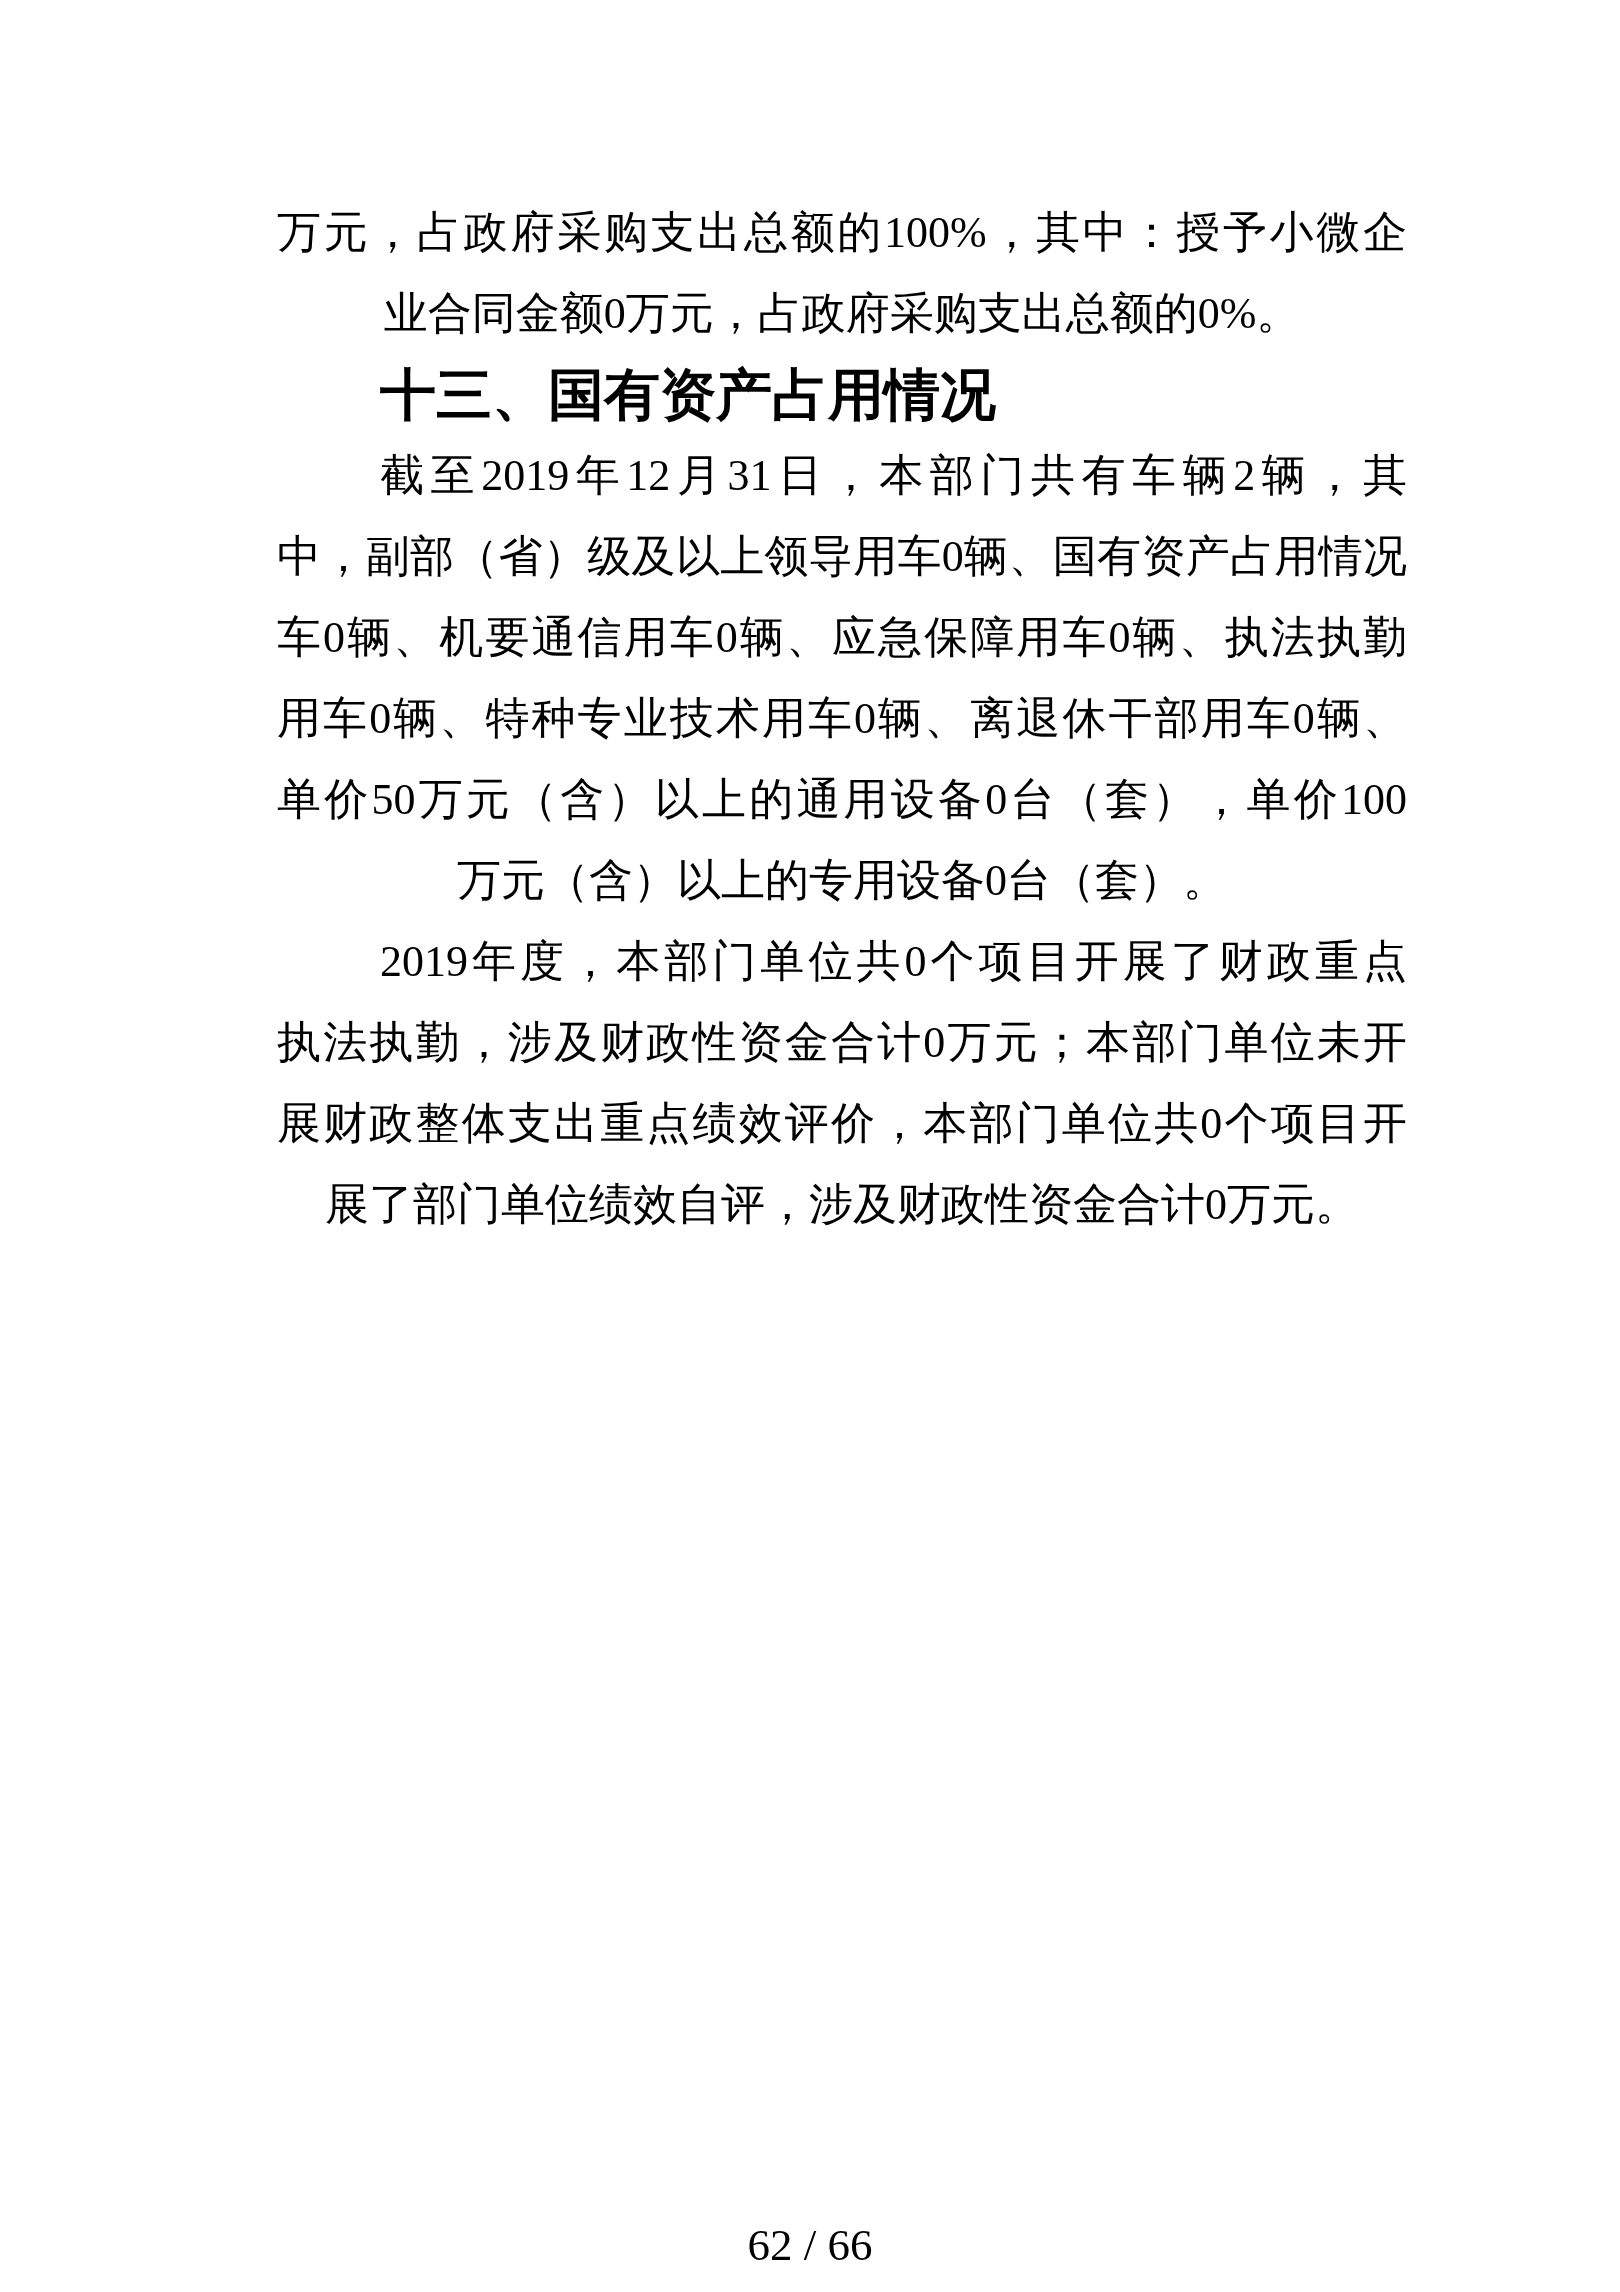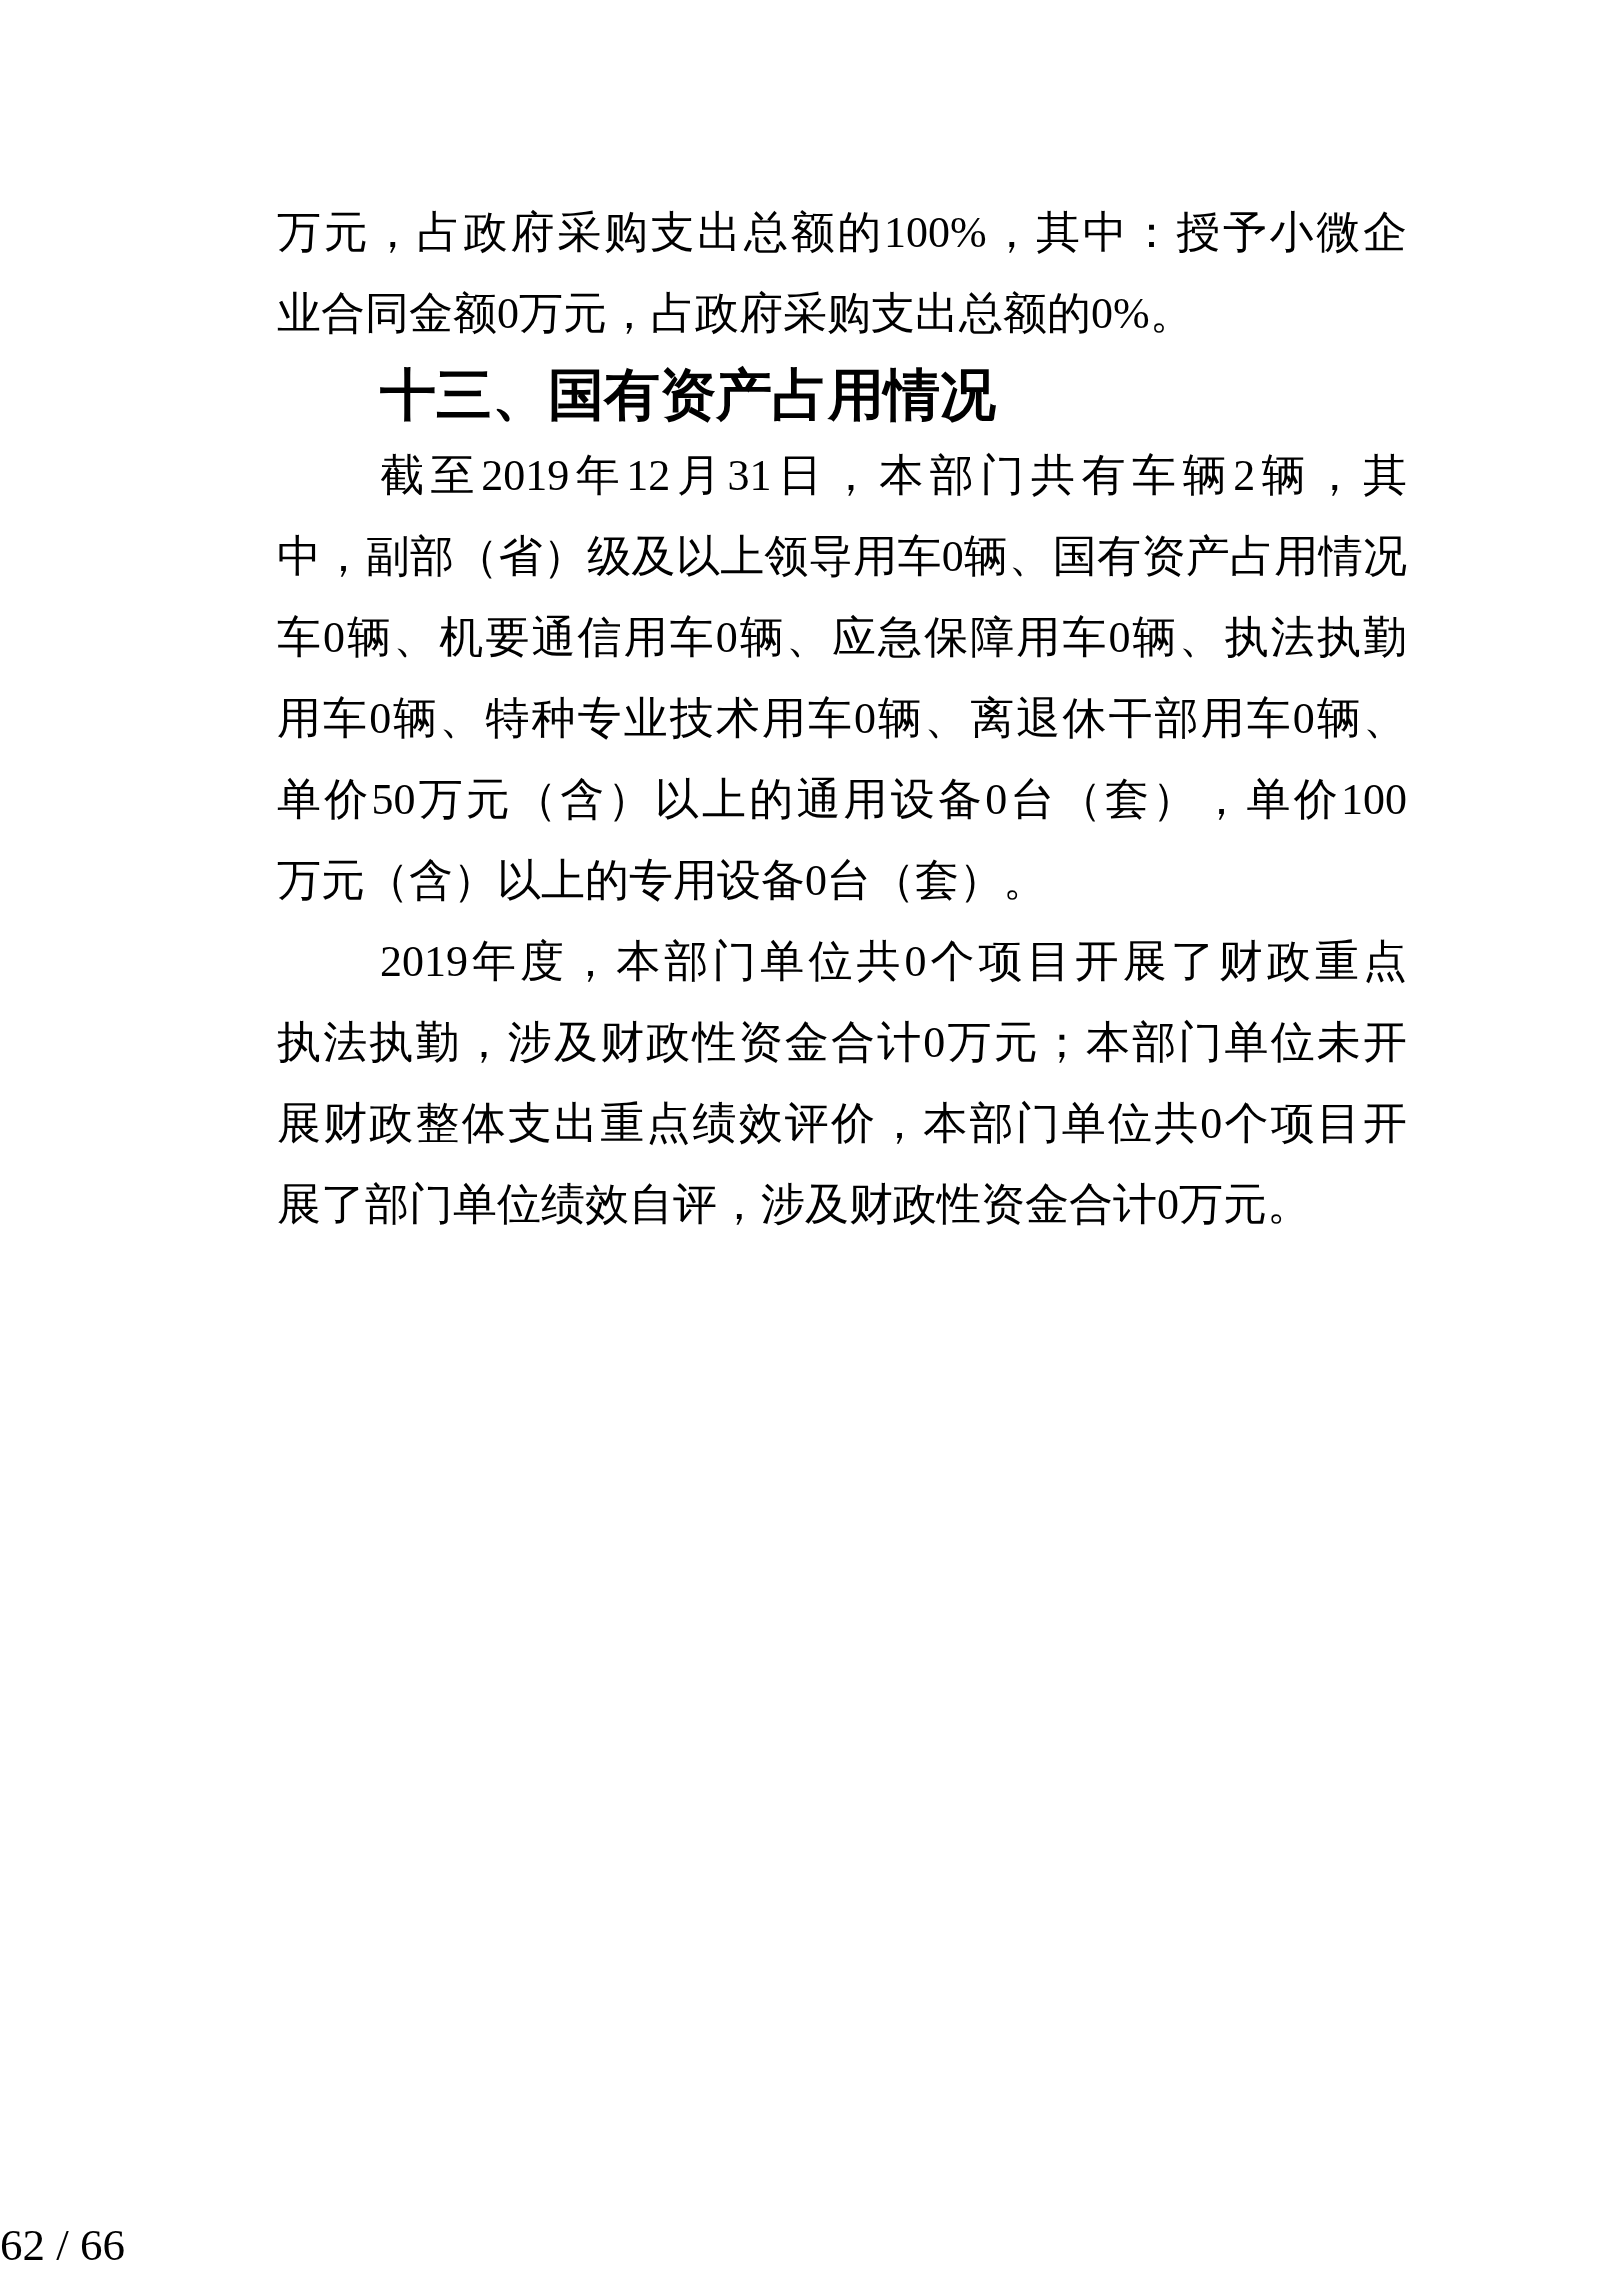--- a/index.html
+++ b/index.html
@@ -27,21 +27,21 @@
     left: 245px;
     top: 192px;
     width: 1130px;
     margin-left: 32px;
   }
   .line {
     font-size: 44px;
     line-height: 81px;
     height: 81px;
     white-space: normal;
-    text-align: left;
+    text-align: center;
     letter-spacing: 0;
   }
   .line.justify {
     text-align: justify;
     text-align-last: justify;
     text-justify: inter-character;
   }
   .line.indent {
     text-indent: 103px;
   }
@@ -50,20 +50,21 @@
     font-weight: 700;
     font-size: 56px;
     text-align: left;
     text-align-last: left;
   }
   .footer {
     position: absolute;
     left: 0;
     top: 2221px;
     width: 1620px;
+    text-align: center;
     font-size: 45px;
     line-height: 49px;
     font-family: "Liberation Serif", "DejaVu Serif", serif;
   }
 </style>
 </head>
 <body>
 
 <div class="page">
   <div class="content">

